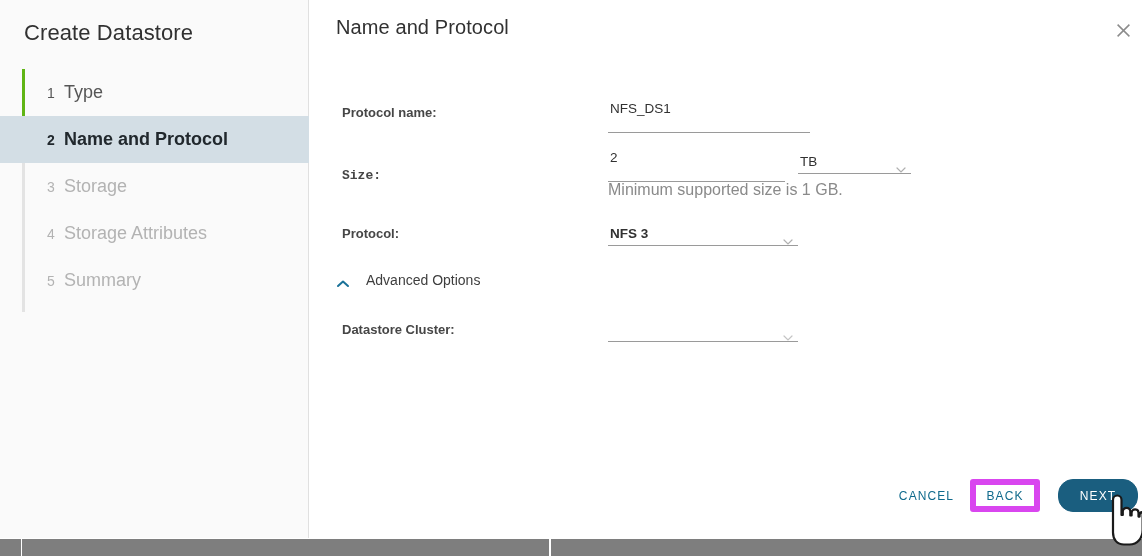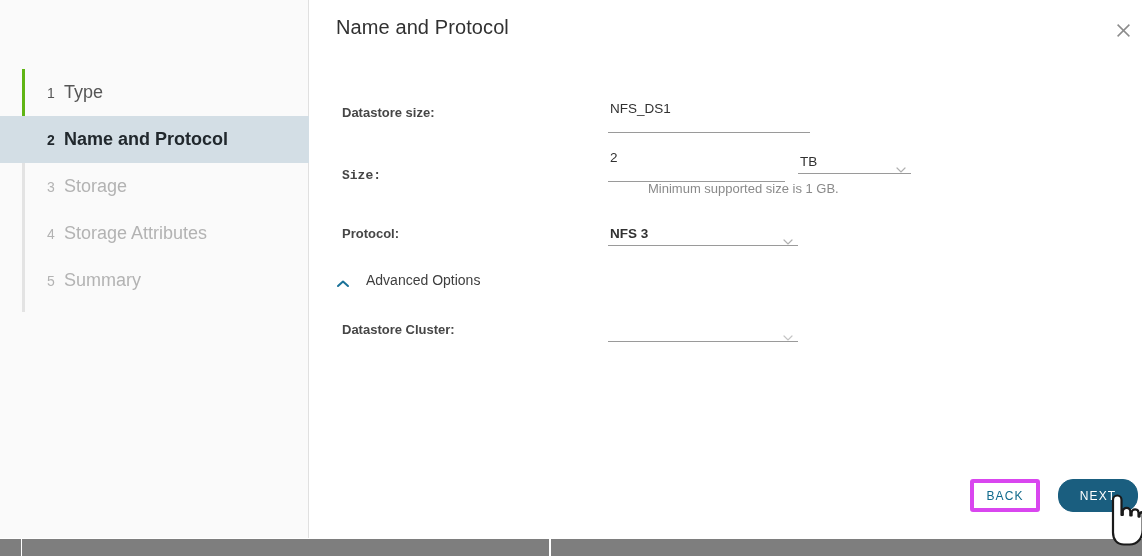--- a/index.html
+++ b/index.html
@@ -221,24 +221,23 @@
   }
   .select-wrap .caret {
     position: absolute;
     right: 5px;
     bottom: 8px;
     width: 10px;
     height: 6px;
   }
   .helper-text {
     position: absolute;
-    font-size: 13px;
+    font-size: 16px;
     color: #8a8a8a;
     white-space: nowrap;
-    margin-left: 40px;
   }
 
   .adv-toggle {
     position: absolute;
     display: flex;
     align-items: center;
     cursor: pointer;
   }
   .adv-caret {
     width: 14px;
@@ -279,21 +278,21 @@
     width: 87px;
     background: transparent;
     border: none;
     color: #0f6a8c;
   }
   .btn-outline {
     left: 661px;
     top: 9px;
     width: 70px;
     background: #ffffff;
-    border: 4px solid #d946ef;
+    border: 6px solid #d946ef;
     border-radius: 3px;
     color: #0f6a8c;
   }
   .btn-primary {
     left: 749px;
     top: 9px;
     width: 80px;
     background: #1a5e7f;
     border: 1px solid #1a5e7f;
     border-radius: 15px;
@@ -315,20 +314,21 @@
 
 <div id="app">
 
   <div class="bg-strip"></div>
   <div class="bg-strip-divider-left"></div>
   <div class="bg-strip-divider"></div>
 
   <div class="modal">
 
     <div class="sidebar">
+      <div class="wizard-title">Create Datastore</div>
 
       <div class="steps">
         <div class="step-rail"></div>
         <div class="step-rail-done"></div>
 
         <div class="step">
           <span class="step-num">1</span>
           <span class="step-label">Type</span>
         </div>
 
@@ -363,21 +363,21 @@
       <div class="close-btn">
         <span>
           <svg width="15" height="15" viewBox="0 0 15 15">
             <path d="M1.6 1.6 L13.4 13.4 M13.4 1.6 L1.6 13.4" stroke="#8c8c8c" stroke-width="1.5" fill="none"></path>
           </svg>
         </span>
       </div>
 
       <div class="form">
 
-        <div class="field-label" style="left:33px; top:105px;">Datastore size:</div>
+        <div class="field-label" style="left:33px; top:105px;">Protocol name:</div>
         <input class="underline-input" style="left: 299px; top: 101px; width: 202px;" type="text" value="NFS_DS1">
 
         <div class="field-label" style="left:33px; top:168px;font-family:Liberation Mono, monospace;">Size:</div>
         <input class="underline-input" style="left: 299px; top: 150px; width: 177px;" type="text" value="2">
 
         <div class="select-wrap" style="left:489px; top:150px; width:113px; height:24px;">
           <span class="sel-text">TB</span>
           <span class="caret">
             <svg width="10" height="6" viewBox="0 0 10 6">
               <path d="M1 1 L5 5 L9 1" stroke="#b0b0b0" stroke-width="1.2" fill="none" stroke-linecap="round"></path>
@@ -414,20 +414,21 @@
           <span class="caret">
             <svg width="10" height="6" viewBox="0 0 10 6">
               <path d="M1 1 L5 5 L9 1" stroke="#c4c4c4" stroke-width="1.2" fill="none" stroke-linecap="round"></path>
             </svg>
           </span>
         </div>
 
       </div>
 
       <div class="footer">
+        <div class="btn btn-flat">CANCEL</div>
         <div class="btn btn-outline">BACK</div>
         <div class="btn btn-primary">NEXT</div>
       </div>
 
     </div>
   </div>
 
   <div class="cursor">
     <svg width="42" height="52" viewBox="0 0 42 52">
       <path d="M13 6

